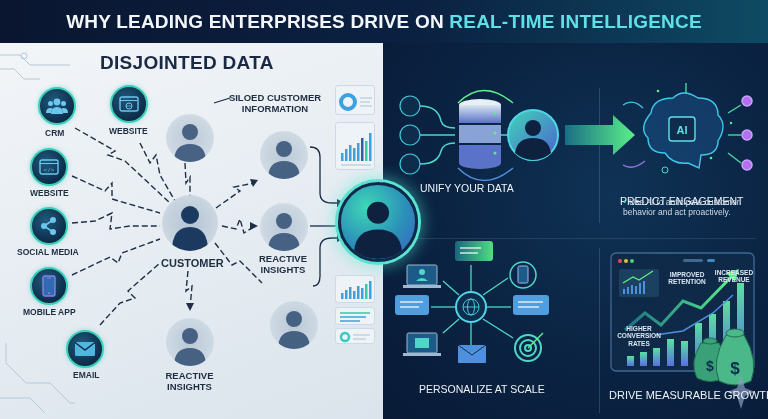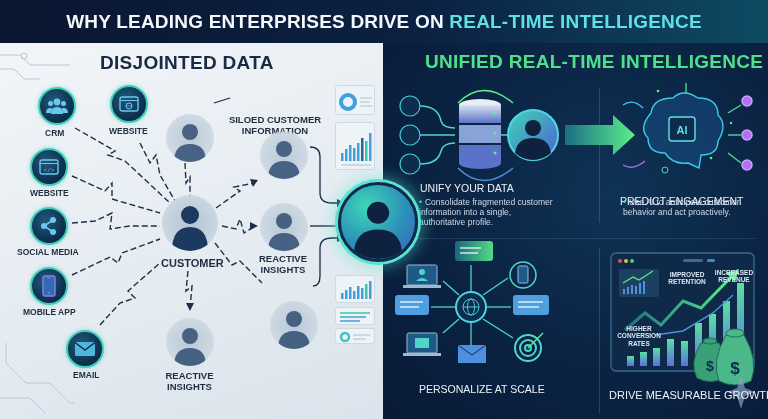--- a/index.html
+++ b/index.html
@@ -147,21 +147,21 @@
         </svg>
     </div>
     <div class="lbl" style="left:161px;top:214px;font-size:11px">CUSTOMER</div>
 
     <div class="person" style="left:166px;top:71px;width:48px;height:48px;opacity:.85">
       <svg viewBox="0 0 48 48">
           <circle cx="24" cy="18" r="8" fill="#2b4a70"></circle>
           <path d="M8 48 Q8 30 24 30 Q40 30 40 48Z" fill="#2b4a70"></path>
         </svg>
     </div>
-    <div class="lbl" style="left:225px;top:72px;font-size:9.5px"><span style="display:inline-block;width:100px;white-space:normal">SILOED CUSTOMER INFORMATION</span></div>
+    <div class="lbl" style="left:225px;top:50px;font-size:9.5px"><span style="display:inline-block;width:100px;white-space:normal">SILOED CUSTOMER INFORMATION</span></div>
 
     <div class="person" style="left:260px;top:88px;width:48px;height:48px;opacity:.85">
       <svg viewBox="0 0 48 48">
           <circle cx="24" cy="18" r="8" fill="#2b4a70"></circle>
           <path d="M8 48 Q8 30 24 30 Q40 30 40 48Z" fill="#2b4a70"></path>
         </svg>
     </div>
 
     <div class="person" style="left:260px;top:160px;width:48px;height:48px;opacity:.85">
       <svg viewBox="0 0 48 48">
@@ -239,21 +239,20 @@
           <circle cx="9" cy="8" r="4" fill="none" stroke="#3ac8c0" stroke-width="2.5"></circle>
           <g stroke="#b0bfcc">
             <line x1="17" y1="6" x2="34" y2="6"></line>
             <line x1="17" y1="10" x2="30" y2="10"></line>
           </g>
         </svg>
     </div>
   </div>
 
   <div class="right">
-    <div class="sec-title">UNIFIED REAL-TIME INTELLIGENCE</div>
 
     <div class="divider" style="left:216px;top:45px;width:1px;height:135px"></div>
     <div class="divider" style="left:216px;top:205px;width:1px;height:165px"></div>
     <div class="divider" style="left:18px;top:195px;width:355px;height:1px;background:rgba(120,170,210,.18)"></div>
 
     <svg class="layer" width="385" height="376">
       <defs>
         <linearGradient id="dbg" x1="0" y1="0" x2="0" y2="1">
             <stop offset="0" stop-color="#d8e4f0"></stop>
             <stop offset="1" stop-color="#5a73c8"></stop>
@@ -418,21 +417,20 @@
         <text x="352" y="331" font-size="17" font-weight="700" fill="#0e2c4c" text-anchor="middle" font-family="Liberation Sans, sans-serif">$</text>
       </g>
       <path d="M358 332 L362 345 L372 349 L362 353 L358 366 L354 353 L344 349 L354 345Z" fill="#8a9cc0" opacity=".7"></path>
     </svg>
 
     <div class="lbl" style="left:284px;top:228px;font-size:6.5px;color:#dce6f2;width:40px;white-space:normal">IMPROVED RETENTION</div>
     <div class="lbl" style="left:330px;top:226px;font-size:6.5px;color:#dce6f2;width:42px;white-space:normal">INCREASED REVENUE</div>
     <div class="lbl" style="left:230px;top:282px;font-size:6.5px;color:#dce6f2;width:52px;white-space:normal">HIGHER CONVERSION RATES</div>
 
     <div class="ptitle" style="left:37px;top:139px">UNIFY YOUR DATA</div>
-    <div class="pdesc" style="left:36px;top:154px;width:135px"><span class="dot">•</span><span>Consolidate fragmented customer information into a single, authoritative profile.</span></div>
 
     <div class="ptitle" style="left:237px;top:152px">PREDICT ENGAGEMENT</div>
     <div class="pdesc" style="left:240px;top:154px;width:130px"><span class="dot">•</span><span>Use AI to anticipate customer behavior and act proactively.</span></div>
 
     <div class="ptitle" style="left:36px;top:340px">PERSONALIZE AT SCALE</div>
 
     <div class="ptitle" style="left:226px;top:346px;font-size:11px">DRIVE MEASURABLE GROWTH</div>
   </div>
 
   <div class="hub">

